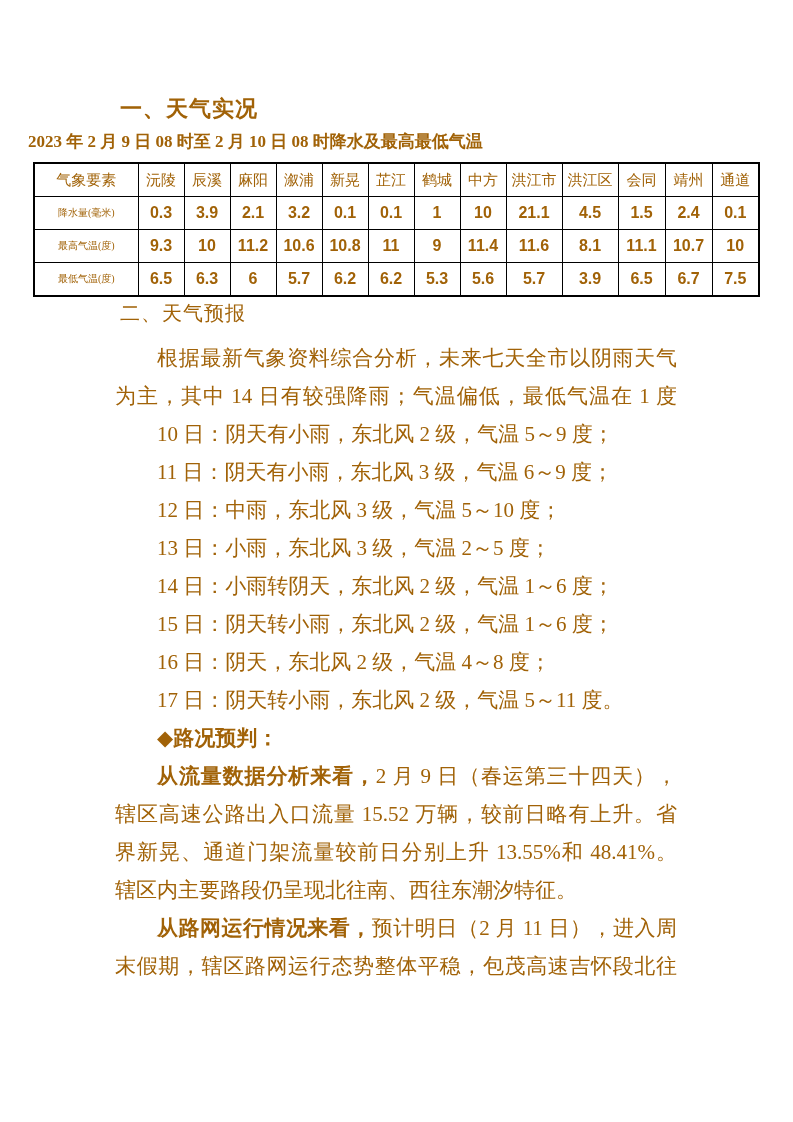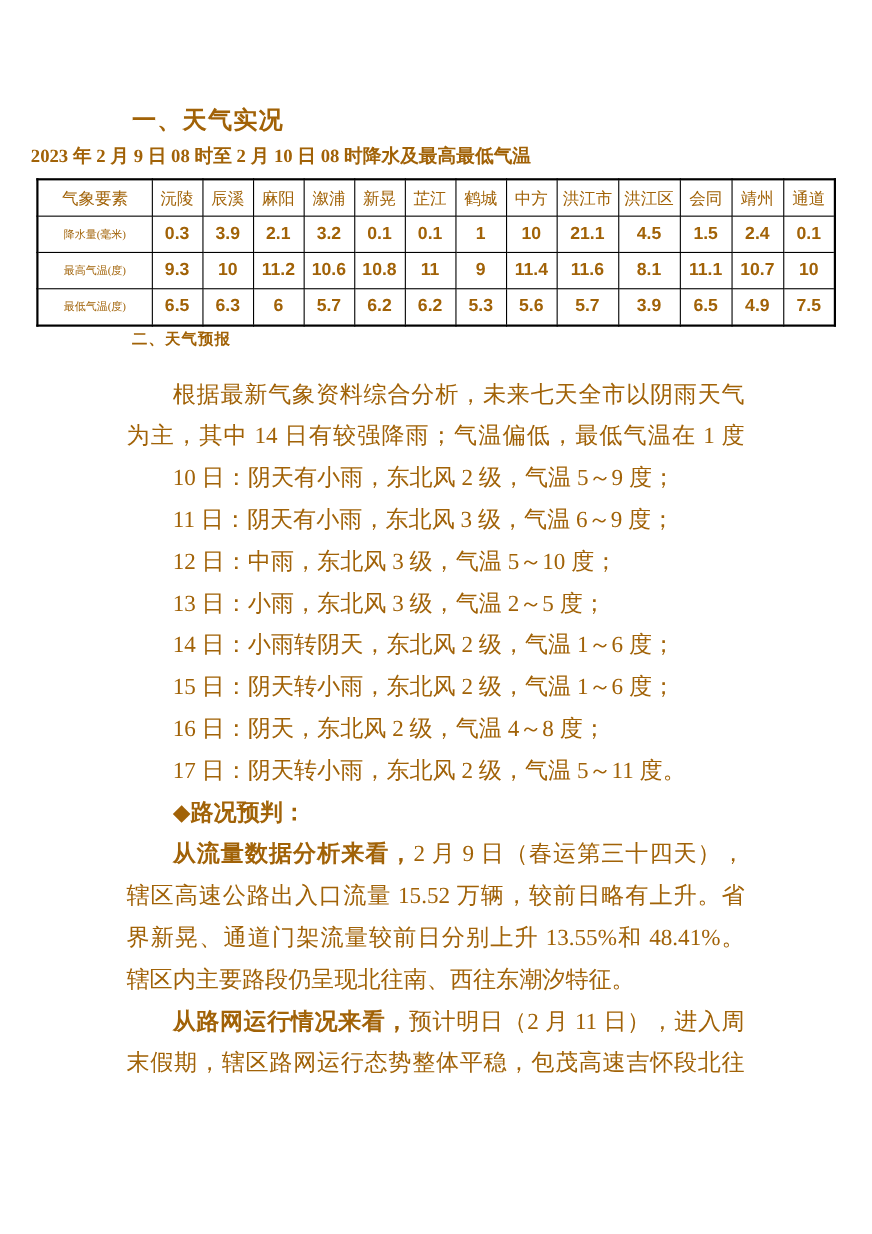--- a/index.html
+++ b/index.html
@@ -20,22 +20,22 @@
     font-size: 22px;
     font-weight: bold;
     letter-spacing: 1px;
     white-space: nowrap;
   }
   .h2 {
     position: absolute;
     left: 120px;
     top: 300px;
     margin: 0;
-    font-size: 14px;
-    font-weight: bold;
+    font-size: 20px;
+    font-weight: normal;
     letter-spacing: 1px;
     white-space: nowrap;
     text-align: center;
   }
   .table-title {
     position: absolute;
     left: 0;
     top: 130px;
     width: 728px;
     text-align: left;
@@ -170,21 +170,21 @@
           <td class="num-cell">6.3</td>
           <td class="num-cell">6</td>
           <td class="num-cell">5.7</td>
           <td class="num-cell">6.2</td>
           <td class="num-cell">6.2</td>
           <td class="num-cell">5.3</td>
           <td class="num-cell">5.6</td>
           <td class="num-cell">5.7</td>
           <td class="num-cell">3.9</td>
           <td class="num-cell">6.5</td>
-          <td class="num-cell">4.9</td>
+          <td class="num-cell">6.7</td>
           <td class="num-cell">7.5</td>
         </tr>
     </tbody>
   </table>
 
   <h2 class="h2">二、天气预报</h2>
 
   <div class="bodytext">
     <div class="ln jl ind">根据最新气象资料综合分析，未来七天全市以阴雨天气</div>
     <div class="ln jl">为主，其中 14 日有较强降雨；气温偏低，最低气温在 1 度</div>

